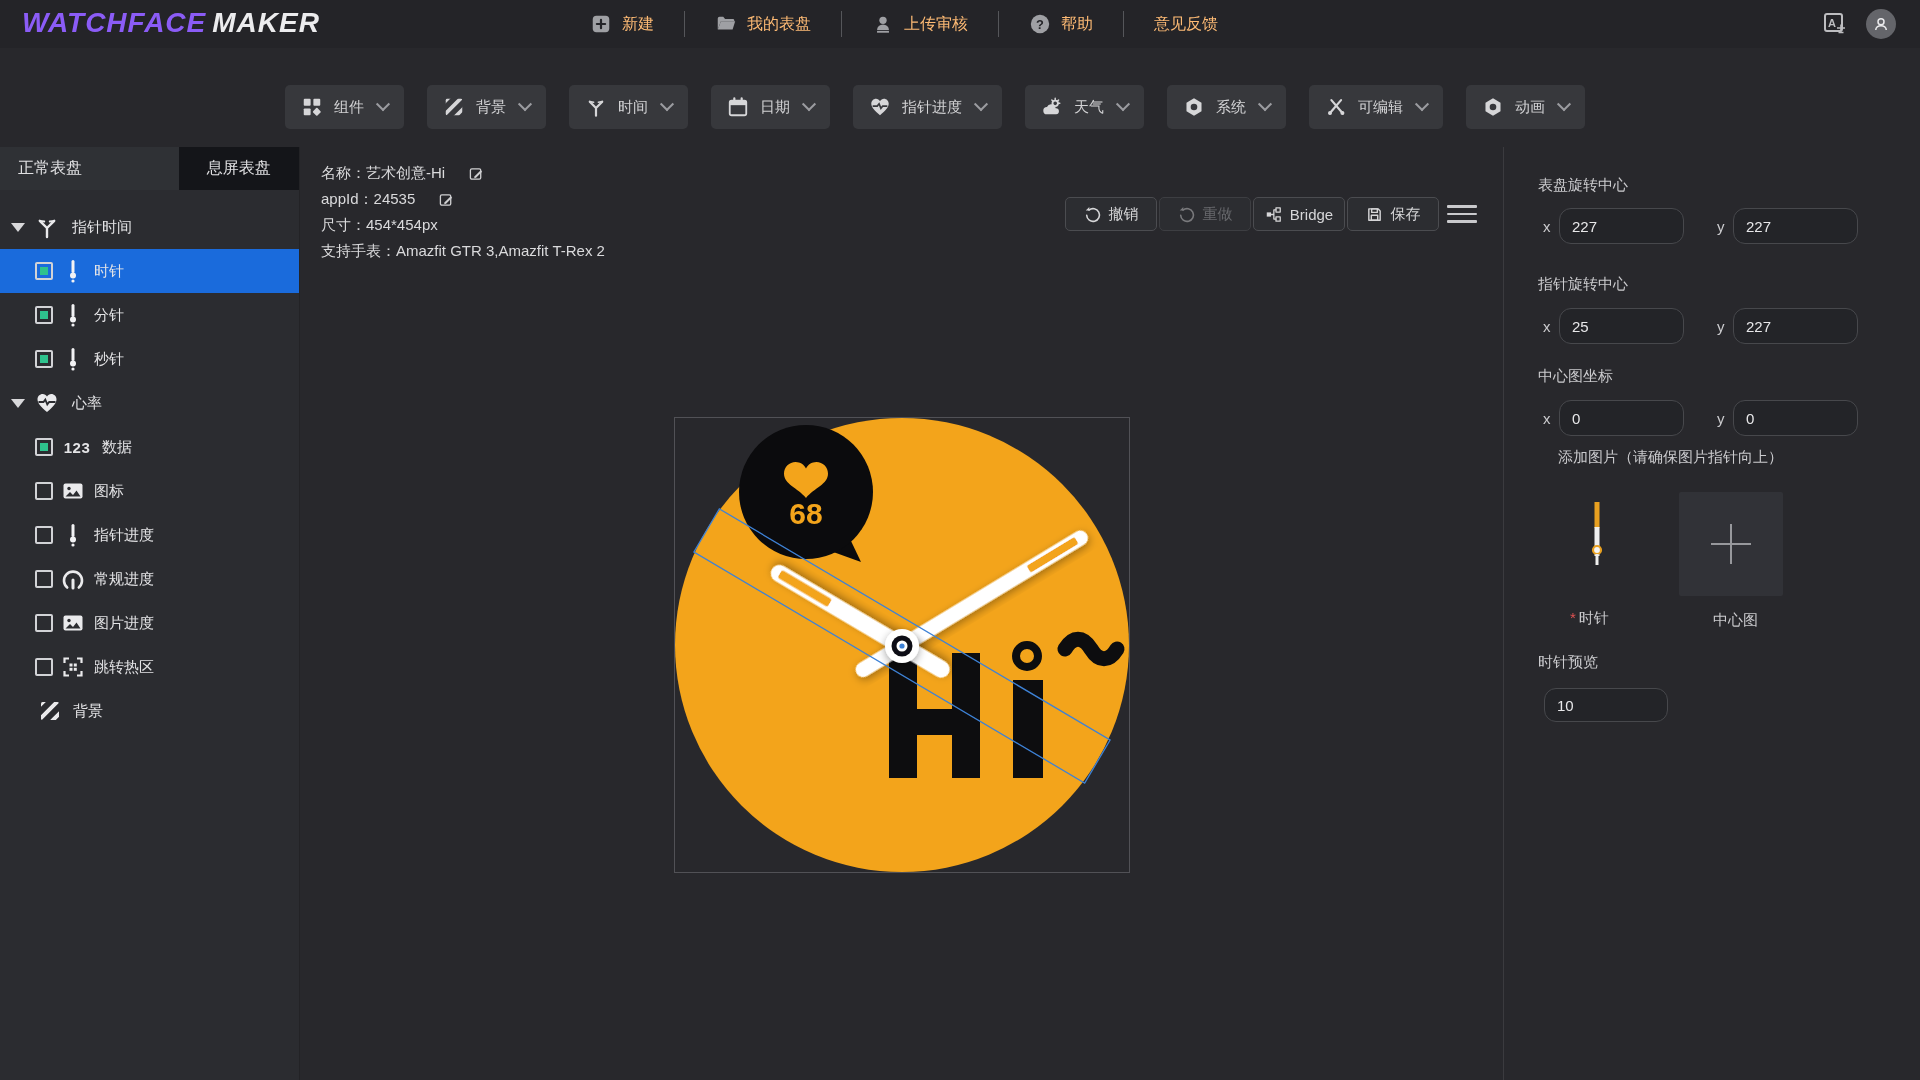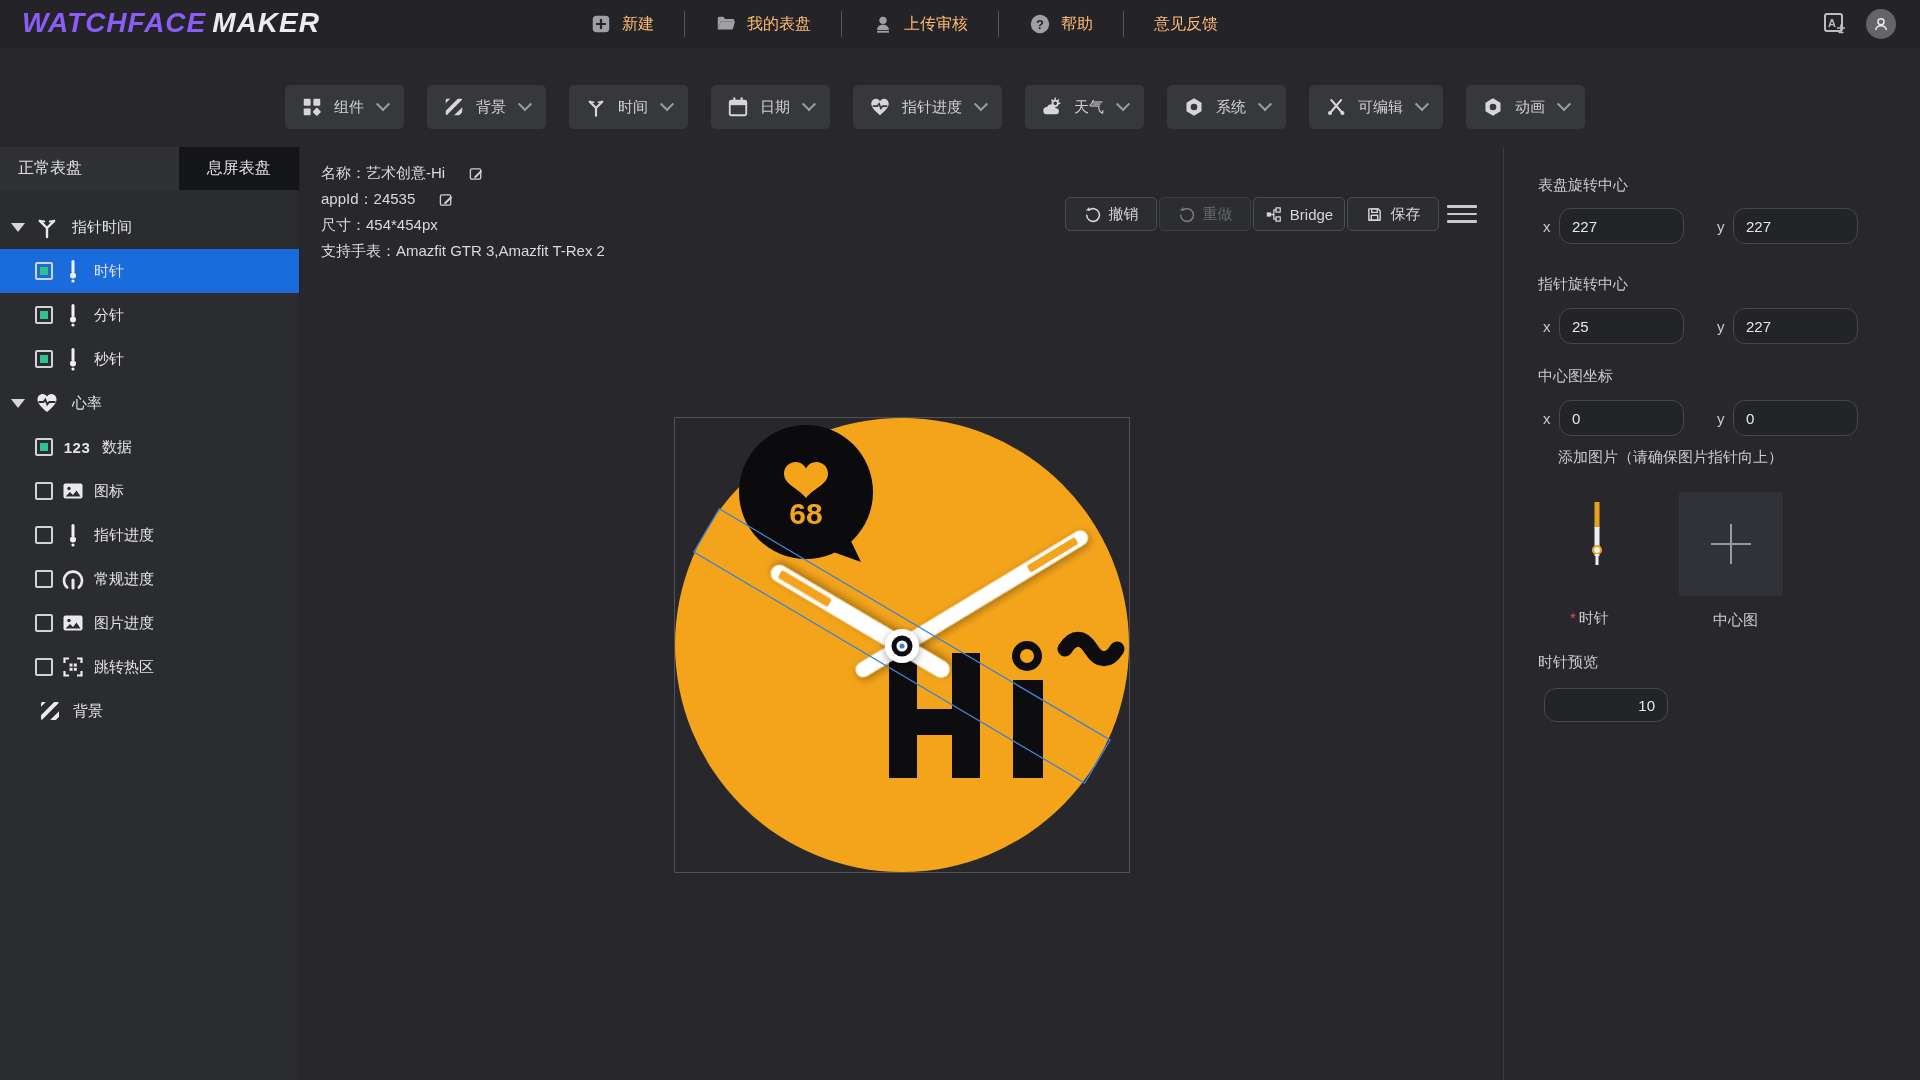--- a/index.html
+++ b/index.html
@@ -499,16 +499,16 @@
         <circle cx="52" cy="58" r="4" fill="#f5f5f5" stroke="#E8A020" stroke-width="2.2"></circle>
         <rect x="50.5" y="62" width="3" height="11" fill="#efefef"></rect>
       </svg>
     </div>
     <div class="plus-box"></div>
 
     <span class="rp-label" style="left:66px;top:462px;"><span class="req">*</span><span>时针</span></span>
     <span class="rp-label" style="left:209px;top:464px;">中心图</span>
 
     <span class="rp-label" style="left:34px;top:506px;">时针预览</span>
-    <input class="num-input" style="left: 40px; top: 541px; width: 124px; height: 34px; text-align: right;" value="10">
+    <input class="num-input" style="left: 40px; top: 541px; width: 124px; height: 34px;" value="10">
   </div>
 
 </div>
 
 </body></html>

